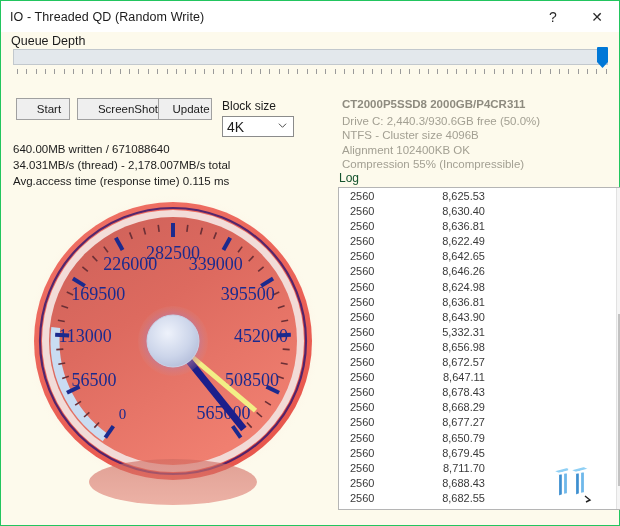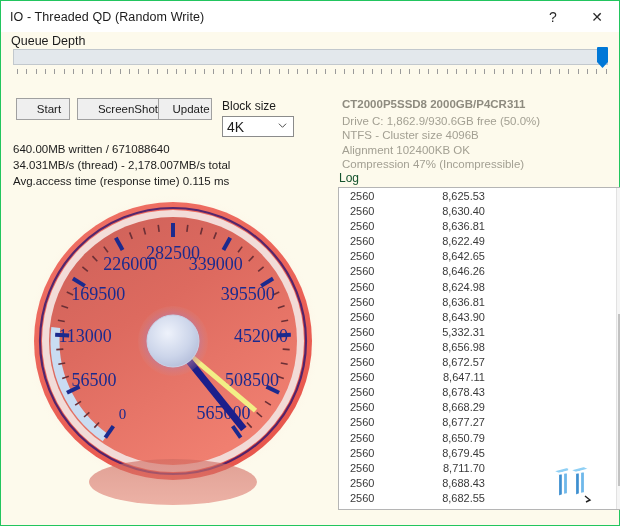--- a/index.html
+++ b/index.html
@@ -275,24 +275,24 @@
   </div>
 
   <div class="stats">
     <div>640.00MB written / 671088640</div>
     <div>34.031MB/s (thread) - 2,178.007MB/s total</div>
     <div>Avg.access time (response time) 0.115 ms</div>
   </div>
 
   <div class="driveinfo">
     <div class="model">CT2000P5SSD8 2000GB/P4CR311</div>
-    <div class="line">Drive C: 1,862.9/930.6GB free (50.0%)</div>
+    <div class="line">Drive C: 2,440.3/930.6GB free (50.0%)</div>
     <div class="line">NTFS - Cluster size 4096B</div>
     <div class="line">Alignment 102400KB OK</div>
-    <div class="line">Compression 47% (Incompressible)</div>
+    <div class="line">Compression 55% (Incompressible)</div>
   </div>
 
   <div class="log-label">Log</div>
   <div class="log-box">
     <div class="log-list" id="log-list">
         <div class="log-row">
           <span class="c1">2560</span>
           <span class="c2">8,625.53</span>
         </div>
         <div class="log-row">

